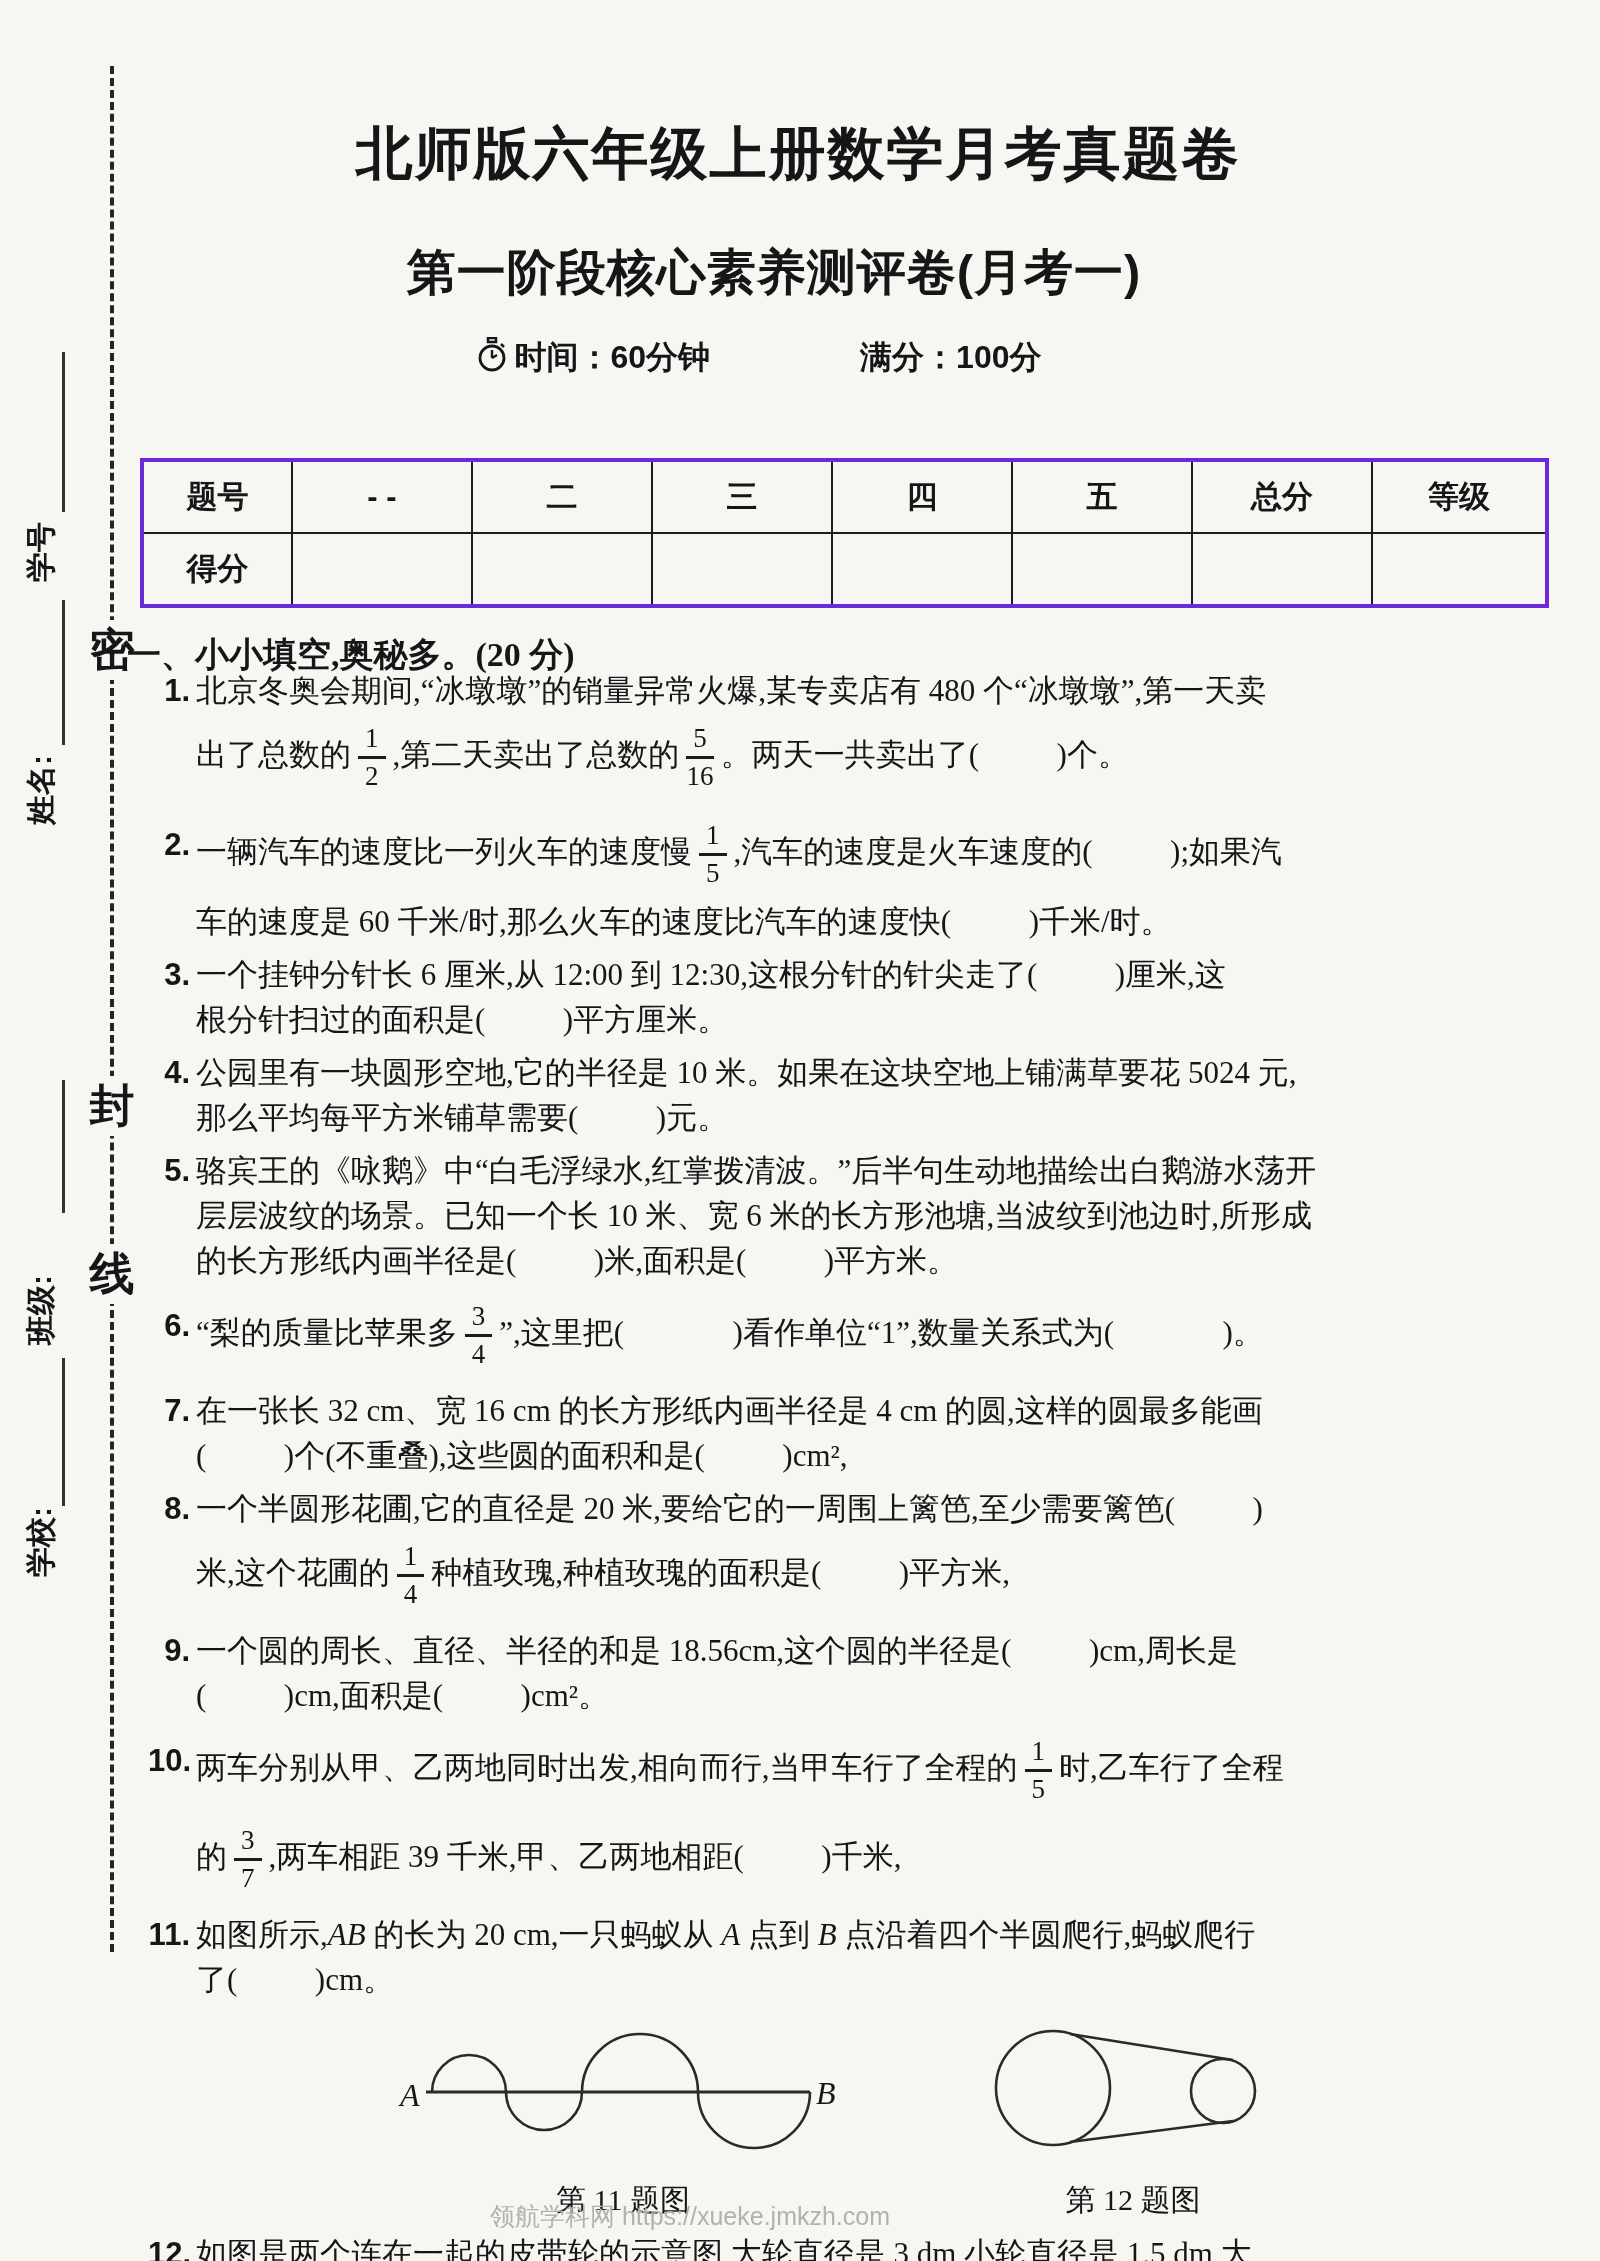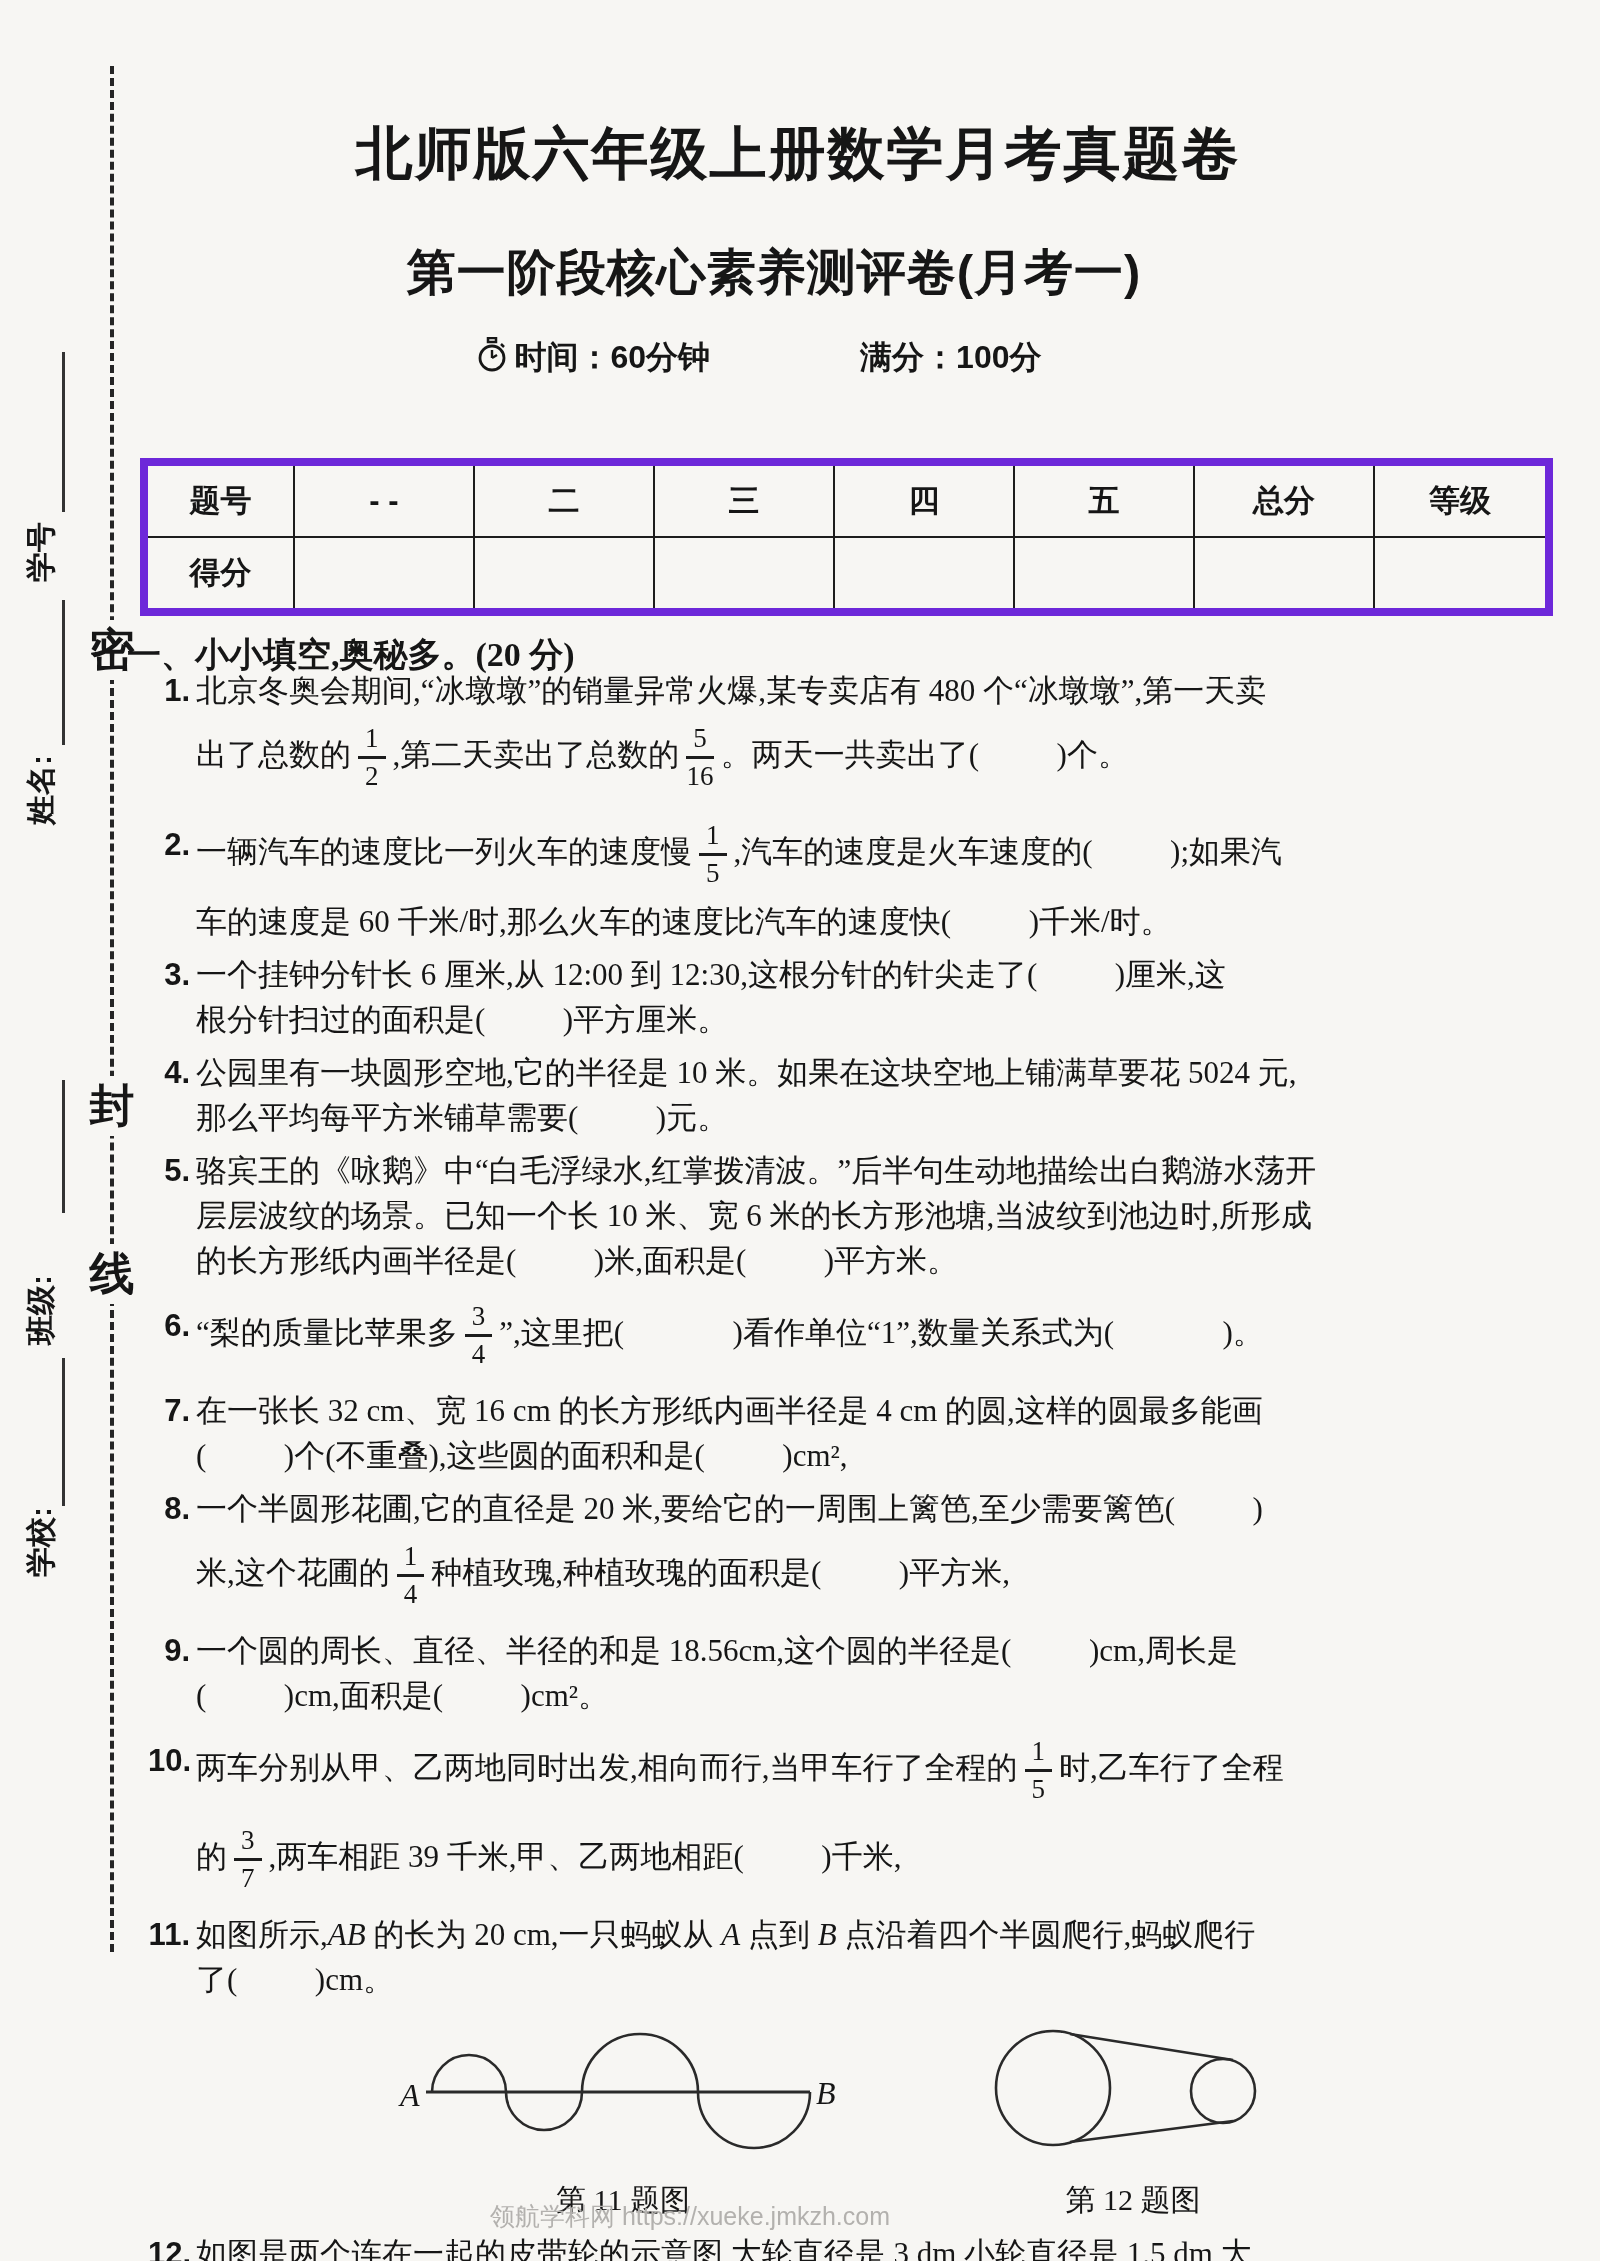--- a/index.html
+++ b/index.html
@@ -58,21 +58,21 @@
     position:absolute;top:336px;left:0;width:1518px;text-align:center;
     font-size:32px;font-weight:700;
     font-family:"Liberation Sans", sans-serif;
   }
   .info-line .gap{display:inline-block;width:150px;}
   .stopwatch{vertical-align:-5px;margin-right:8px;}
   
   .score-table{
     position:absolute;top:458px;left:140px;
     border-collapse:collapse;table-layout:fixed;width:1405px;
-    border:8px solid #6d28d9;
+    border:4px solid #6d28d9;
   }
   .score-table td{
     border:2.5px solid #1d1d1d;height:68px;text-align:center;
     font-size:31px;font-weight:700;
     font-family:"Liberation Sans", sans-serif;
     overflow:hidden;
   }
   
   .section-heading{
     position:absolute;top:632px;left:127px;

